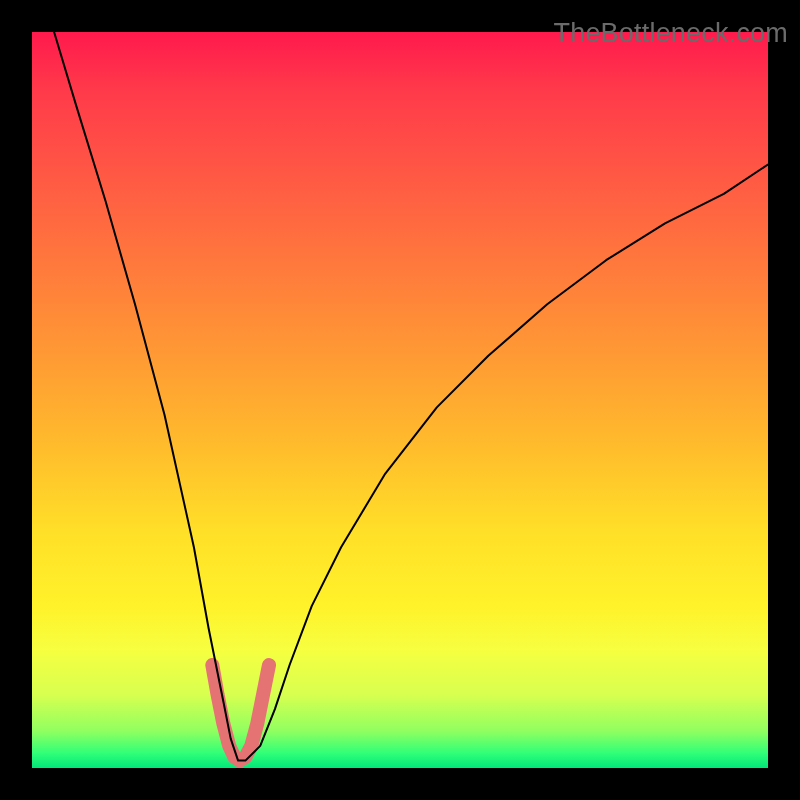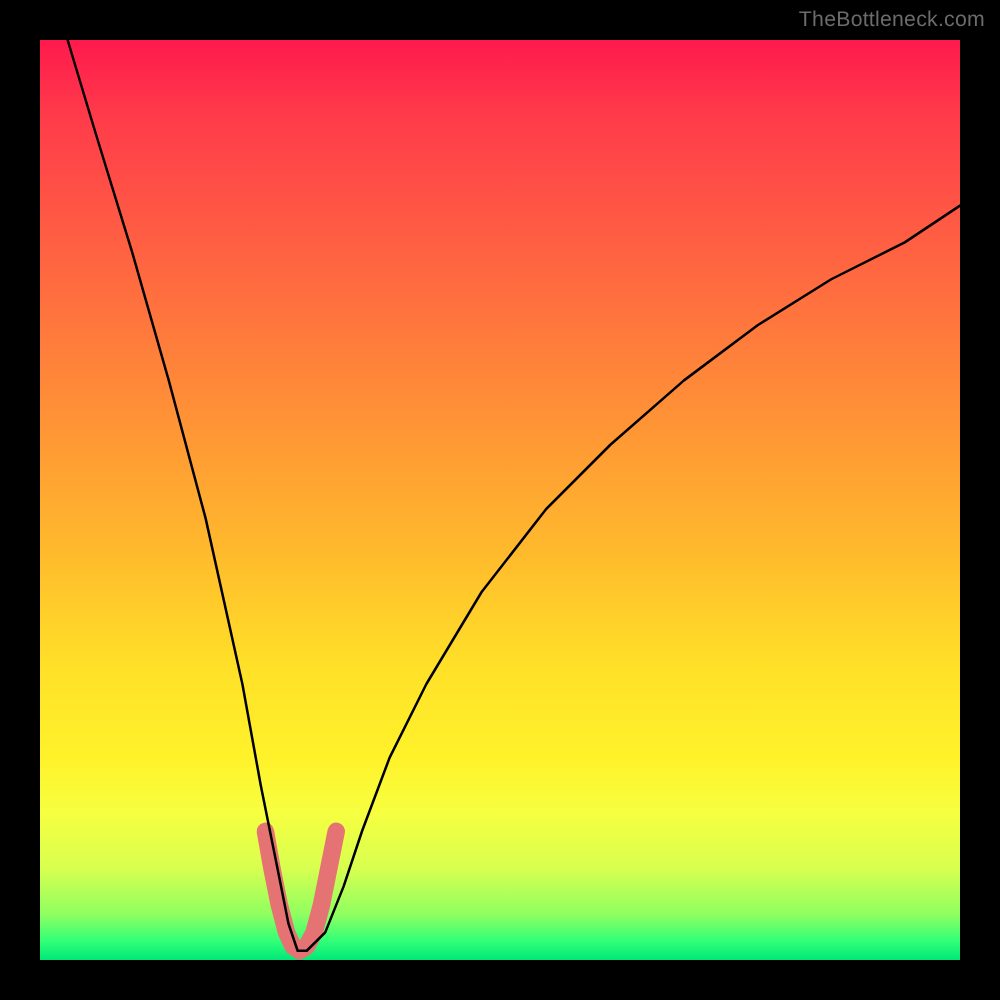--- a/index.html
+++ b/index.html
@@ -38,24 +38,24 @@
       #fff22a 78%,
       #f6ff40 84%,
       #d8ff50 90%,
       #90ff60 95%,
       #30ff78 98%,
       #00e878 100%
     );
   }
   .attribution {
     position: absolute;
-    top: 6px;
+    top: 18px;
     right: 12px;
     color: #6b6b6b;
-    font-size: 17px;
+    font-size: 27px;
     letter-spacing: 0.2px;
   }
   svg.curve {
     position: absolute;
     left: 0;
     top: 0;
     width: 736px;
     height: 736px;
     overflow: visible;
   }

